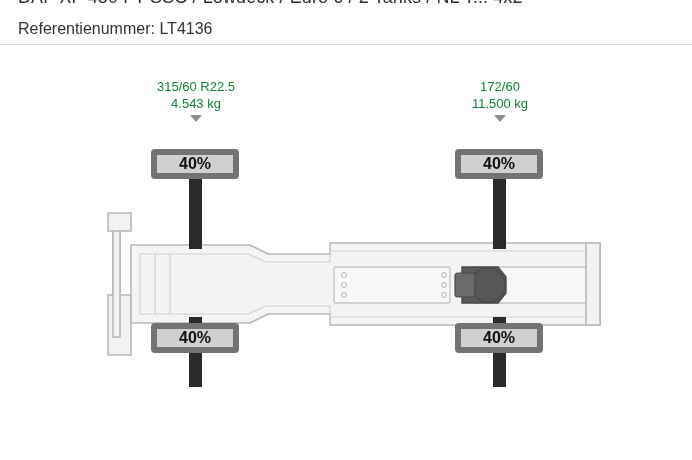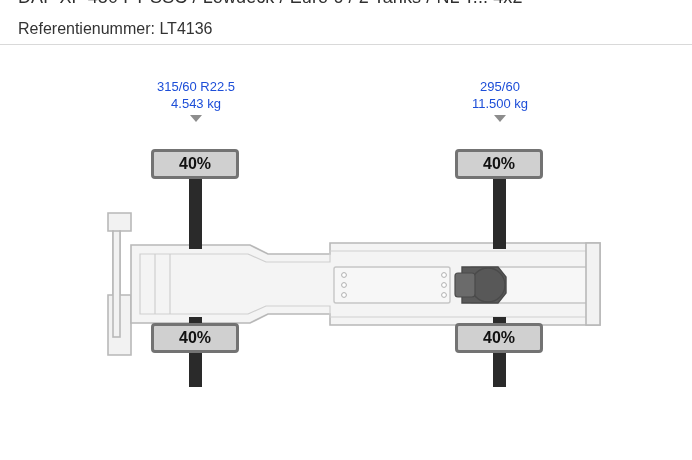--- a/index.html
+++ b/index.html
@@ -60,21 +60,21 @@
     width: 692px;
     height: 415px;
     background: #ffffff;
   }
 
   
   .axle-label {
     position: absolute;
     text-align: center;
     font-size: 13px;
-    color: #1d4ed8;
+    color: #15803d;
     line-height: 17px;
     white-space: nowrap;
   }
   .axle-label .size { display: block; }
   .axle-label .weight { display: block; }
   .axle-label .arrow {
     display: block;
     margin: 3px auto 0 auto;
     width: 0;
     height: 0;
@@ -91,21 +91,21 @@
     left: 0;
     top: 0;
   }
 
   
   .tread {
     position: absolute;
     width: 88px;
     height: 30px;
     background: #d0d0d0;
-    border: 3px solid #737373;
+    border: 6px solid #737373;
     border-radius: 4px;
     font-size: 16px;
     font-weight: 700;
     color: #111111;
     display: flex;
     align-items: center;
     justify-content: center;
     box-sizing: border-box;
   }
   .tread.f-top { left: 151px; top: 104px; }
@@ -124,21 +124,21 @@
 
 <div class="diagram">
 
   <div class="axle-label front">
     <span class="size">315/60 R22.5</span>
     <span class="weight">4.543 kg</span>
     <span class="arrow"></span>
   </div>
 
   <div class="axle-label rear">
-    <span class="size">295/60</span>
+    <span class="size">172/60</span>
     <span class="weight">11.500 kg</span>
     <span class="arrow"></span>
   </div>
 
   <svg class="chassis" width="692" height="415" viewBox="0 0 692 415">
 
     <g fill="#f2f2f2" stroke="#b8b8b8" stroke-width="1.6">
 
       <path d="M108 168 L131 168 L131 186 L120 186 L120 246 L120 250 L131 250 L131 310
                L108 310 L108 250 L113 250 L113 186 L108 186 Z"></path>

